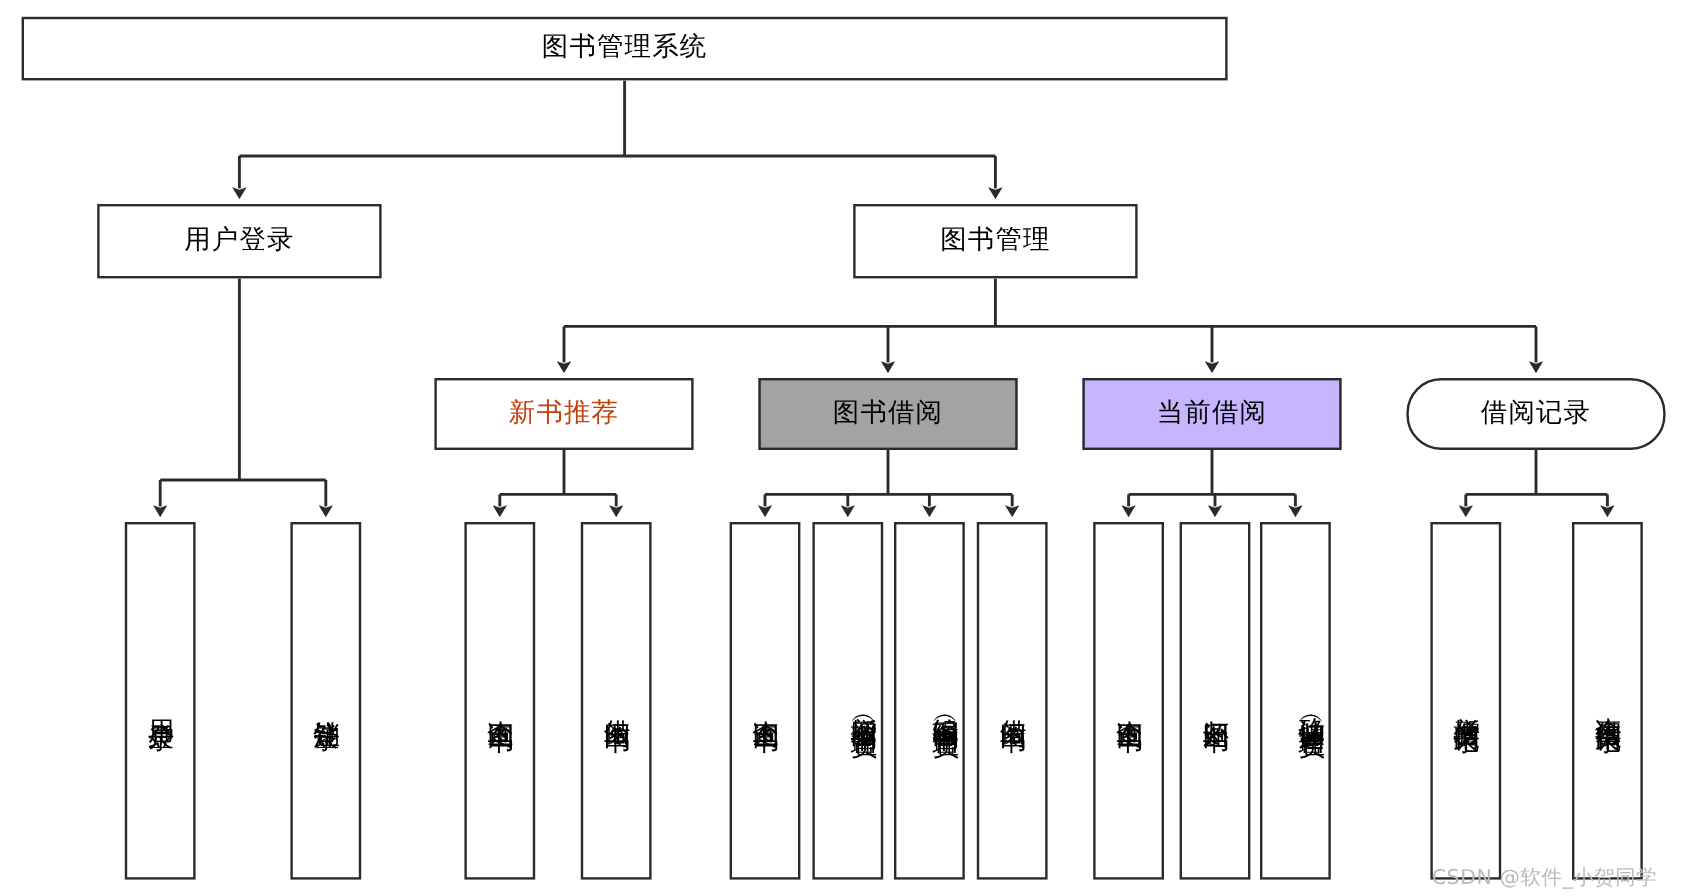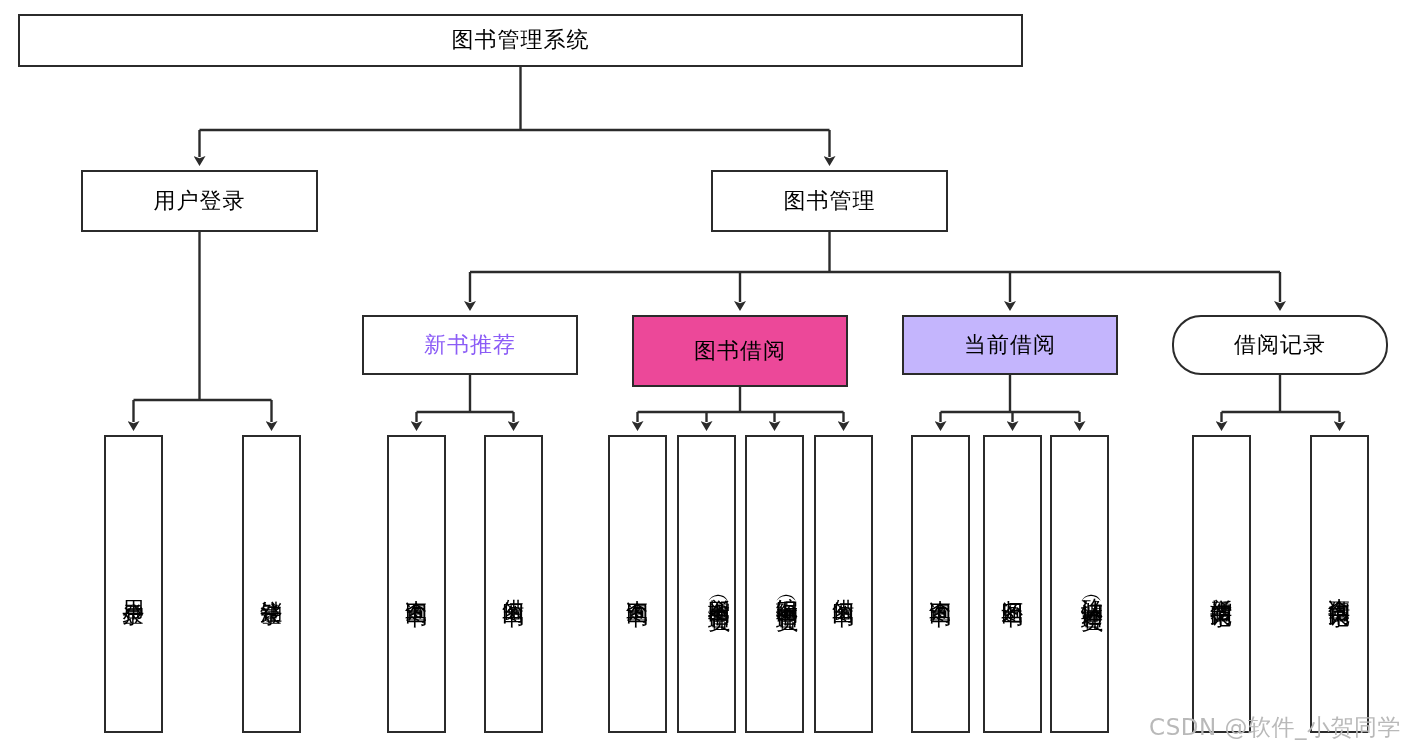--- a/index.html
+++ b/index.html
@@ -65,23 +65,23 @@
     align-items: center;
     justify-content: center;
   }
   .vwrap.top {
     align-items: flex-start;
     padding-top: 6px;
     box-sizing: border-box;
   }
   #watermark {
     position: absolute;
-    right: 4px;
+    right: 24px;
     bottom: 4px;
-    font-size: 23px;
+    font-size: 17px;
     color: #b9b9b9;
     letter-spacing: 0.5px;
     white-space: nowrap;
   }
 </style>
 </head>
 <body>
 
 <div id="diagram-root">
 
@@ -131,24 +131,24 @@
   <div id="node-layer">
       <div class="node horiz" style="left: 18px; top: 14px; width: 1005px; height: 53px; border-color: rgb(43, 43, 43); background: rgb(255, 255, 255); color: rgb(0, 0, 0);">
         <span>图书管理系统</span>
       </div>
       <div class="node horiz" style="left: 81px; top: 170px; width: 237px; height: 62px; border-color: rgb(43, 43, 43); background: rgb(255, 255, 255); color: rgb(0, 0, 0);">
         <span>用户登录</span>
       </div>
       <div class="node horiz" style="left: 711px; top: 170px; width: 237px; height: 62px; border-color: rgb(43, 43, 43); background: rgb(255, 255, 255); color: rgb(0, 0, 0);">
         <span>图书管理</span>
       </div>
-      <div class="node horiz" style="left: 362px; top: 315px; width: 216px; height: 60px; border-color: rgb(43, 43, 43); background: rgb(255, 255, 255); color: #8b5cf6;">
+      <div class="node horiz" style="left: 362px; top: 315px; width: 216px; height: 60px; border-color: rgb(43, 43, 43); background: rgb(255, 255, 255); color: #c2410c;">
         <span>新书推荐</span>
       </div>
-      <div class="node horiz" style="left: 632px; top: 315px; width: 216px; height: 72px; border-color: rgb(43, 43, 43); background: #ec4899; color: rgb(0, 0, 0);">
+      <div class="node horiz" style="left: 632px; top: 315px; width: 216px; height: 60px; border-color: rgb(43, 43, 43); background: #a3a3a3; color: rgb(0, 0, 0);">
         <span>图书借阅</span>
       </div>
       <div class="node horiz" style="left: 902px; top: 315px; width: 216px; height: 60px; border-color: rgb(43, 43, 43); background: #c4b5fd; color: rgb(0, 0, 0);">
         <span>当前借阅</span>
       </div>
       <div class="node horiz" style="left: 1172px; top: 315px; width: 216px; height: 60px; border-color: rgb(43, 43, 43); background: rgb(255, 255, 255); color: rgb(0, 0, 0); border-radius: 29px;">
         <span>借阅记录</span>
       </div>
       <div class="node vert" style="left: 104px; top: 435px; width: 59px; height: 298px; border-color: rgb(43, 43, 43); background: rgb(255, 255, 255); color: rgb(0, 0, 0);">
         <div class="vwrap">

